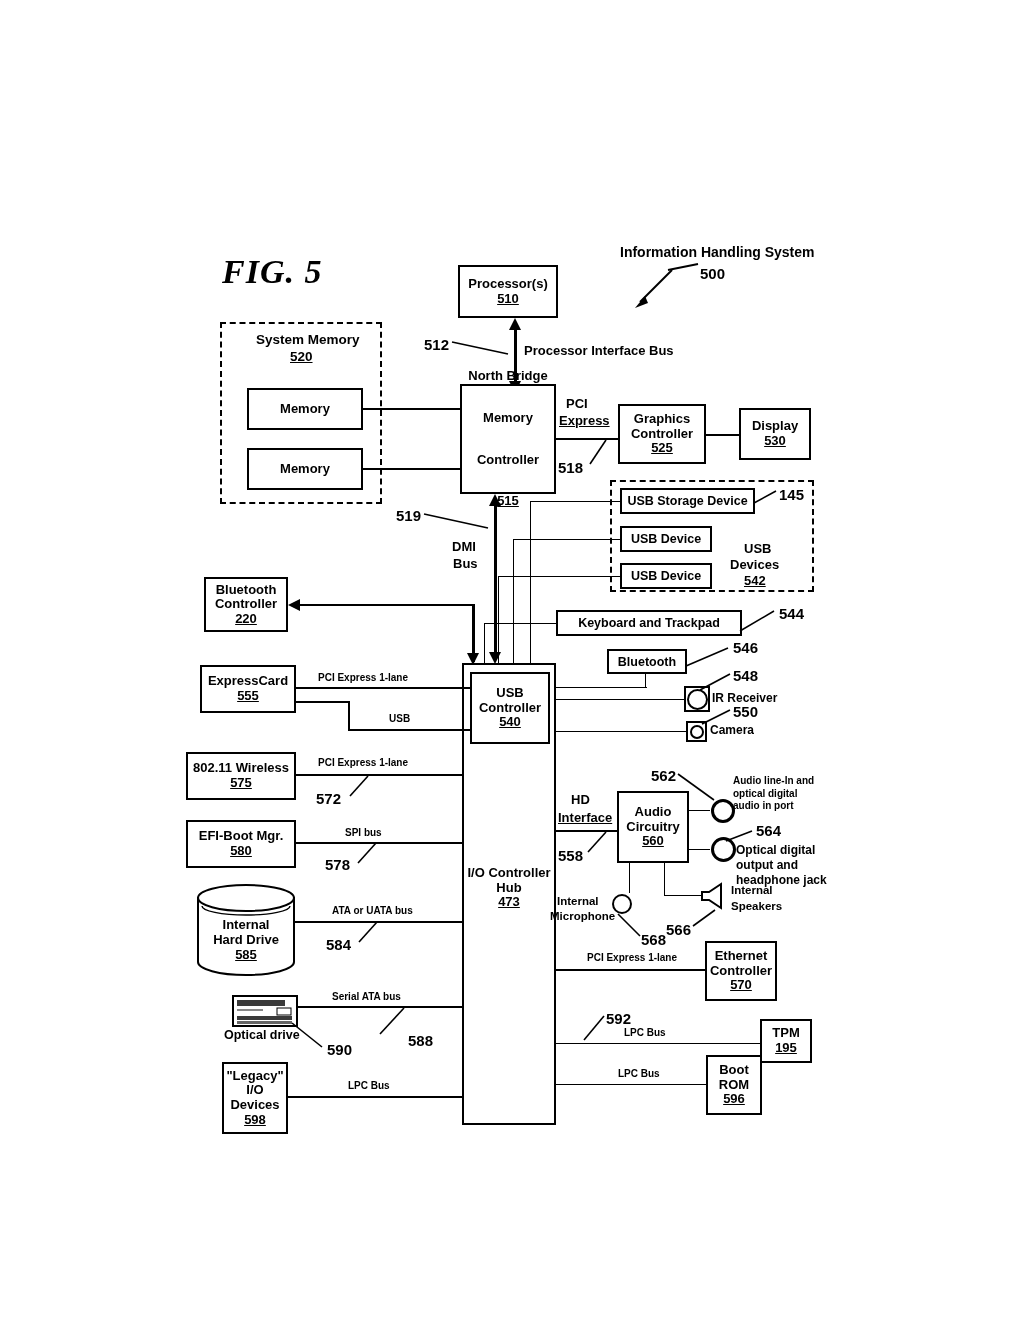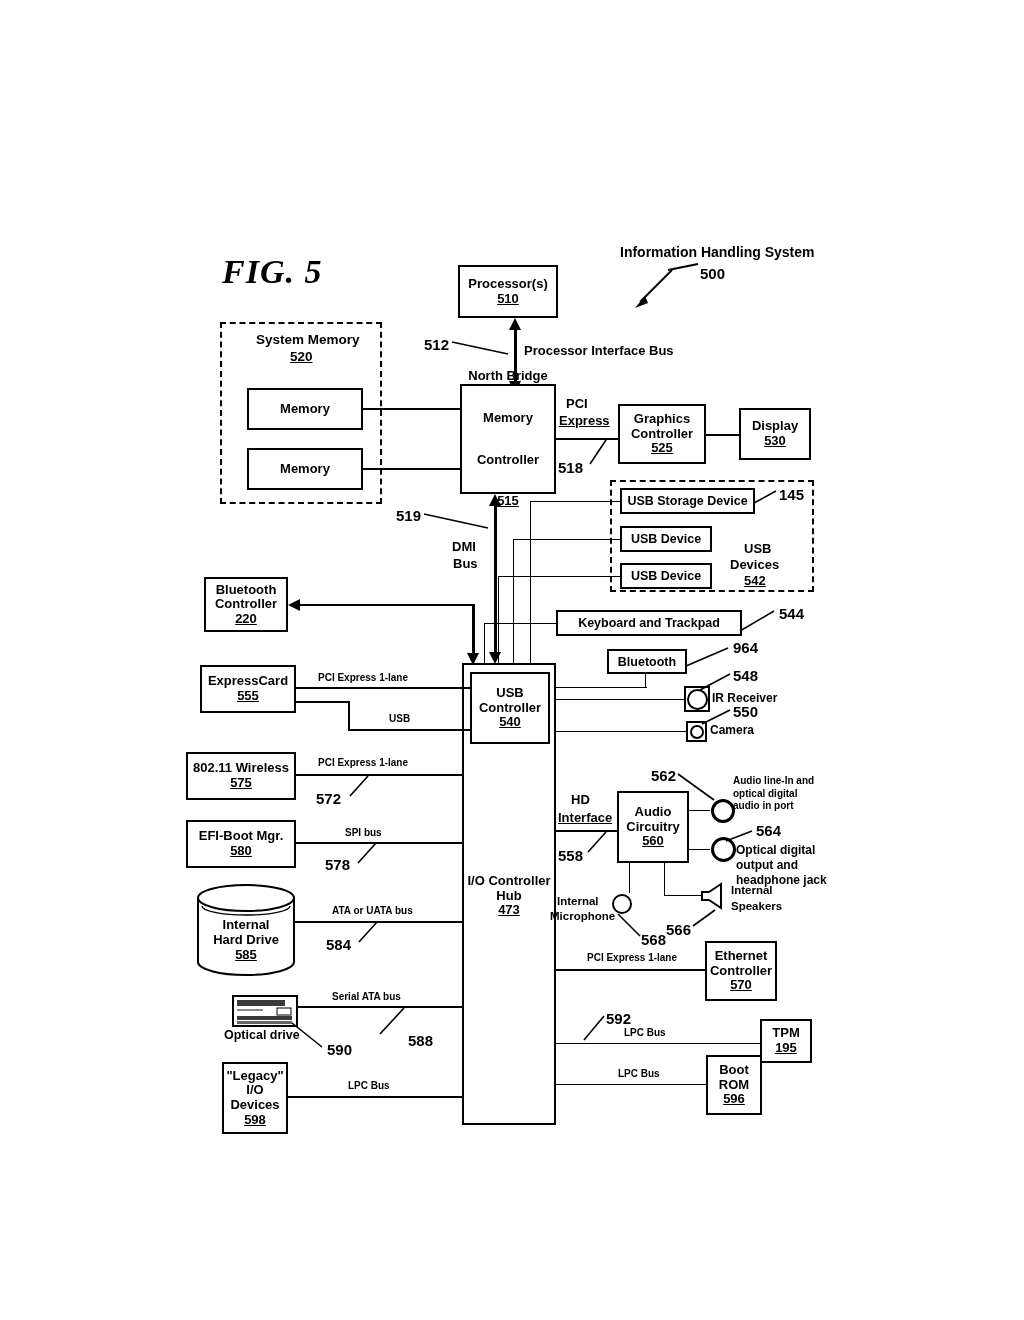--- a/index.html
+++ b/index.html
@@ -295,21 +295,21 @@
     <svg width="40" height="26">
         <line x1="0" y1="22" x2="34" y2="2" stroke="#000" stroke-width="1.6"></line>
       </svg>
   </div>
   <div class="hline thin" style="left:484px; top:623px; width:72px;"></div>
   <div class="vline thin" style="left:484px; top:623px; height:42px;"></div>
 
   <div class="box" style="left:607px; top:649px; width:80px; height:25px; font-size:12.5px;">
     <div>Bluetooth</div>
   </div>
-  <div class="ref" style="left:733px; top:640px;">964</div>
+  <div class="ref" style="left:733px; top:640px;">546</div>
   <div class="leader" style="left:686px; top:646px;">
     <svg width="48" height="24">
         <line x1="0" y1="20" x2="42" y2="2" stroke="#000" stroke-width="1.6"></line>
       </svg>
   </div>
 
   <div class="vline thin" style="left:645px; top:673px; height:15px;"></div>
   <div class="hline thin" style="left:556px; top:687px; width:91px;"></div>
 
   <div class="jack" style="left:684px; top:686px; width:26px; height:26px;">
@@ -352,21 +352,21 @@
     <div>Bluetooth</div>
     <div>Controller</div>
     <div class="num">220</div>
   </div>
 
   <div class="hline" style="left:300px; top:604px; width:174px;"></div>
   <div class="arr-left" style="left:288px; top:599px;"></div>
   <div class="vline" style="left:472px; top:604px; height:58px; width:3px;"></div>
   <div class="arr-down" style="left:467px; top:653px;"></div>
 
-  <div class="box" style="left:462px; top:663px; width:94px; height:462px; justify-content:flex-start; padding-top:9px;">
+  <div class="box" style="left:462px; top:663px; width:94px; height:462px; justify-content:flex-start; padding-top:1px;">
     <div style="margin-top:200px;">I/O Controller</div>
     <div>Hub</div>
     <div class="num">473</div>
   </div>
 
   <div class="box" style="left:470px; top:672px; width:80px; height:72px;">
     <div>USB</div>
     <div>Controller</div>
     <div class="num">540</div>
   </div>

